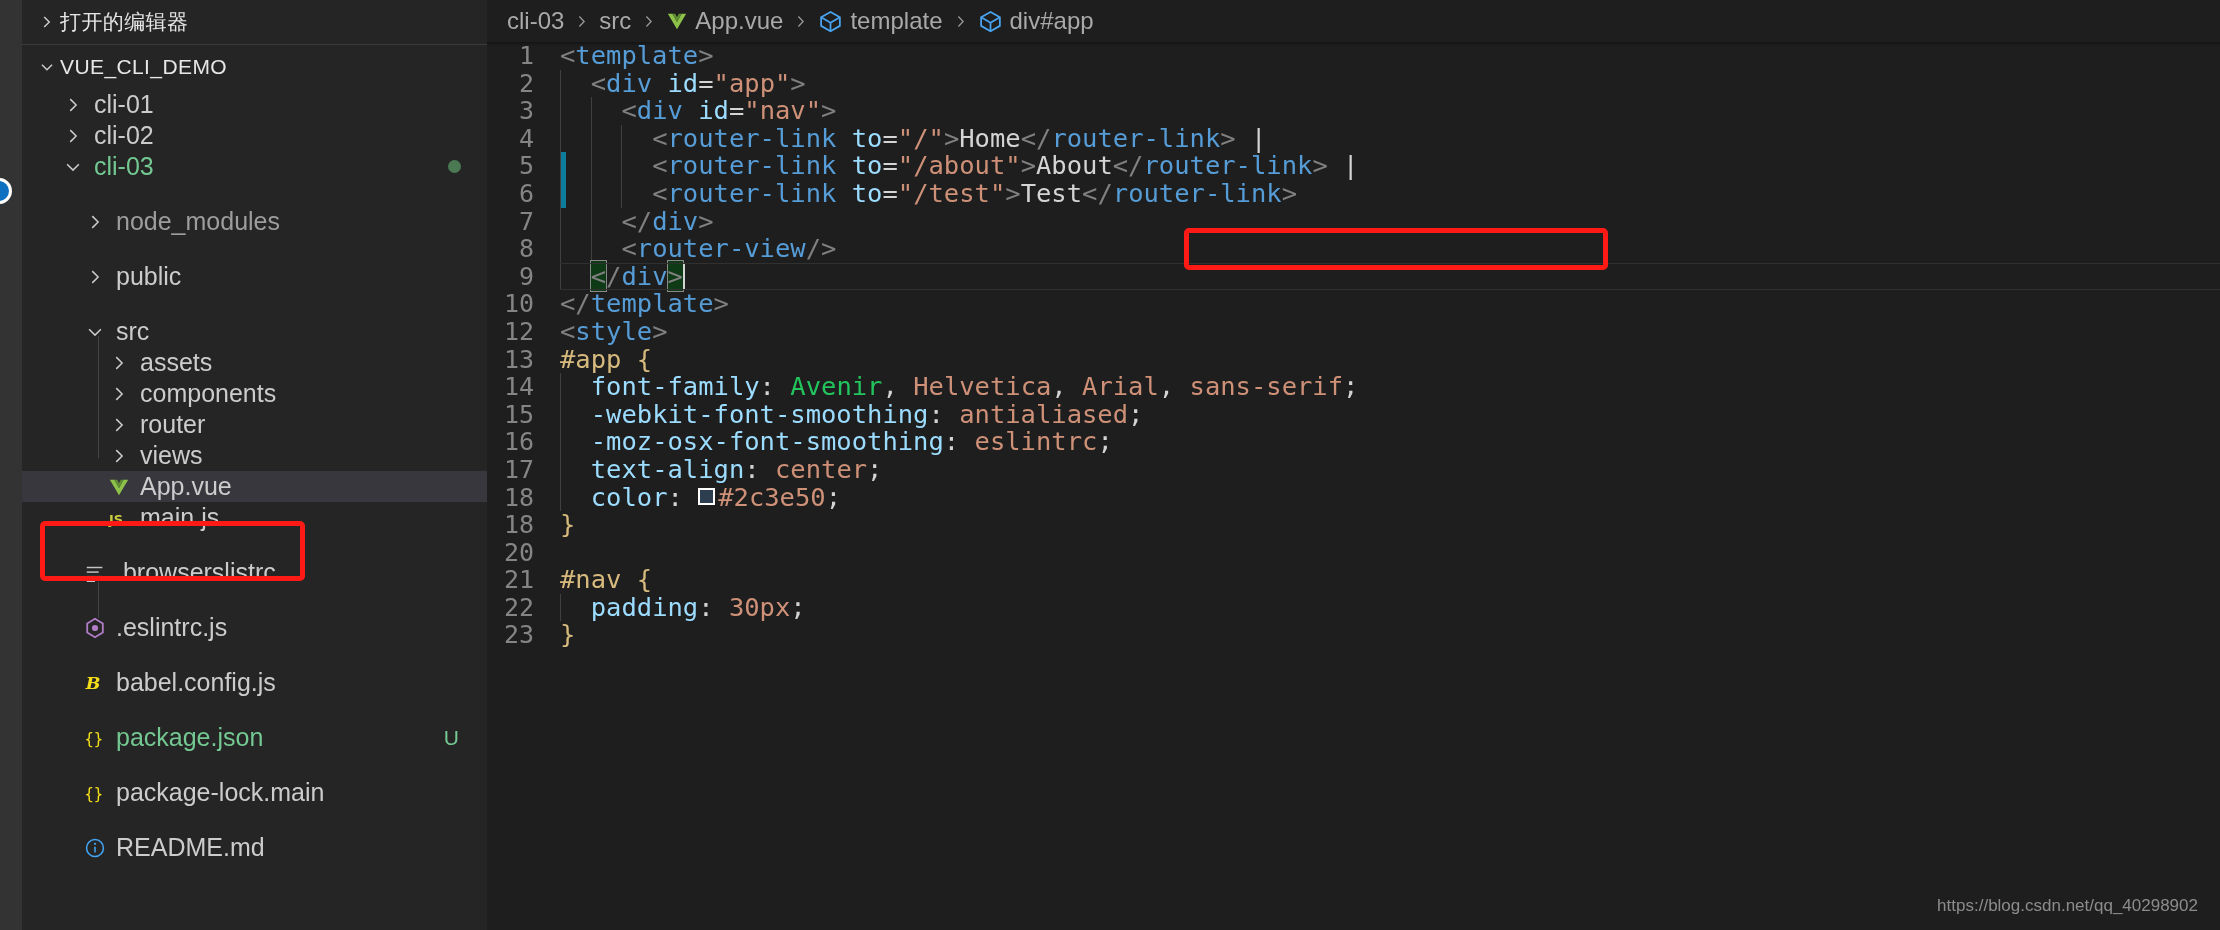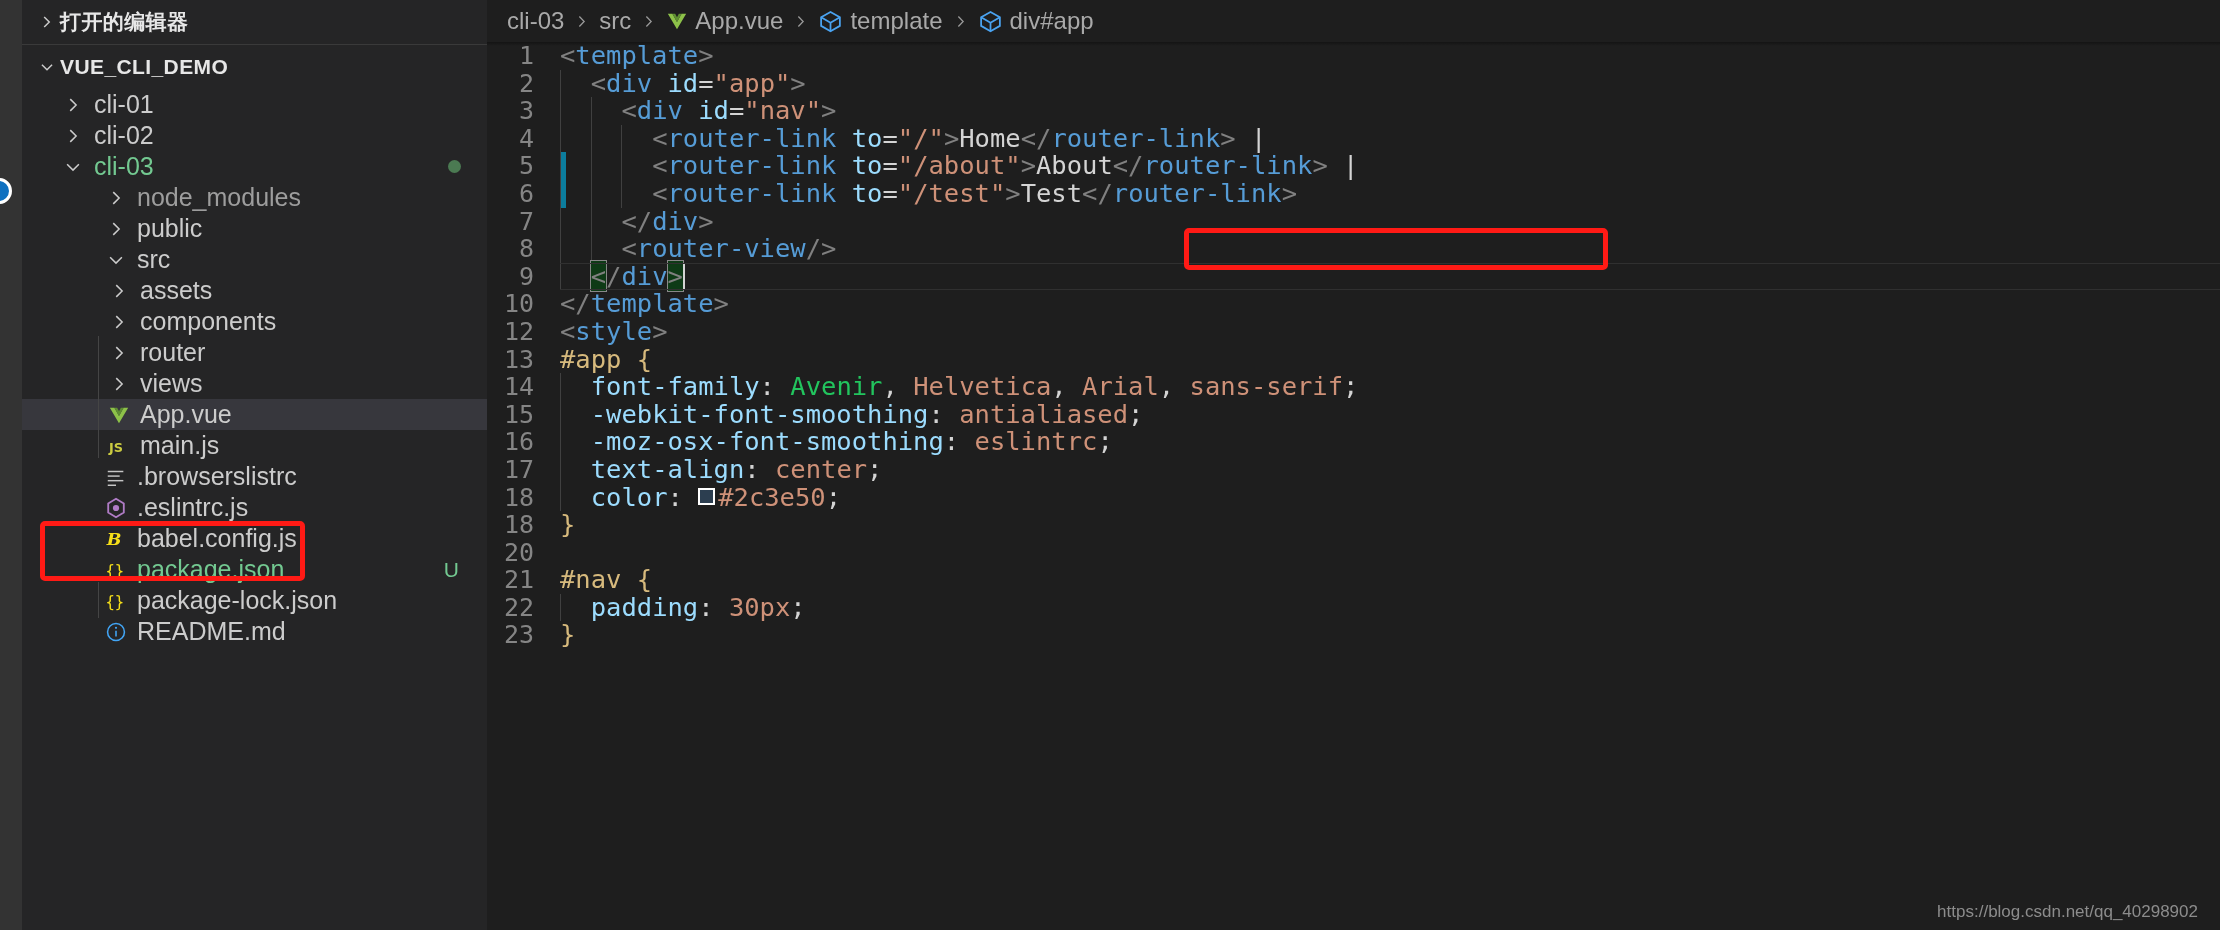--- a/index.html
+++ b/index.html
@@ -29,42 +29,42 @@
   
   .sidebar {
     width: 465px; flex: 0 0 465px; height: 930px;
     background: #252526; color: #cccccc;
     font-size: 25px;
     position: relative;
     overflow: hidden;
   }
   .section-header {
     height: 44px; display: flex; align-items: center;
-    font-size: 21px; font-weight: bold; letter-spacing: .4px;
+    font-size: 21px; font-weight: normal; letter-spacing: .4px;
     color: #e7e7e7; padding-left: 12px;
     border-bottom: 1px solid #3a3a3a;
   }
   .section-header.second { border-bottom: none; height: 44px; }
   .twisty {
     width: 26px; display: inline-flex; align-items: center; justify-content: center;
     color: #cccccc; flex: 0 0 26px;
   }
   .twisty svg { display:block; }
   .row {
     height: 31px; display: flex; align-items: center;
     font-size: 25px; color: #cccccc; position: relative;
     white-space: nowrap;
   }
   .row .label { margin-left: 2px; text-align: center; }
   .row .icon {
     width: 30px; flex: 0 0 30px; display:inline-flex;
     align-items:center; justify-content:center; margin-right: 4px;
   }
   .indent-1 { padding-left: 36px; }
-  .indent-2 { padding-left: 79px; }
+  .indent-2 { padding-left: 58px; margin-top: 24px; }
   .indent-3 { padding-left: 82px; }
   .row.selected { background: #37373d; }
   .row .dot {
     position: absolute; right: 26px; width: 13px; height: 13px;
     border-radius: 50%; background: #4b7a52;
   }
   .row .u-badge {
     position: absolute; right: 28px; color: #73c991; font-size: 21px;
   }
   .tree-guide {
@@ -144,21 +144,21 @@
 
   
   .annot-box {
     position: absolute; border: 5px solid #ff1a15; border-radius: 5px;
     pointer-events: none; box-sizing: border-box;
   }
   #annot-file { left: 18px; top: 521px; width: 265px; height: 60px; }
   #annot-code { left: 697px; top: 228px; width: 424px; height: 42px; }
 
   .watermark {
-    position: absolute; right: 22px; bottom: 8px;
+    position: absolute; right: 22px; bottom: 14px;
     font-size: 17px; color: #8c8c8c;
     font-family: "Liberation Sans", sans-serif;
   }
   .scroll-shadow {
     position:absolute; left:0; right:0; top:42px; height:4px;
     background: linear-gradient(to bottom, rgba(0,0,0,.35), rgba(0,0,0,0));
   }
 </style>
 </head>
 <body>
@@ -326,21 +326,21 @@
           </span>
           <span class="label" style="color: rgb(115, 201, 145);">package.json</span>
           <span class="u-badge">U</span>
         </div>
         <div class="row indent-2">
           <span class="icon">
             <svg width="22" height="22" viewBox="0 0 24 24">
               <text x="0.5" y="18" font-family="DejaVu Sans Mono, monospace" font-size="17" fill="#f5de19">{}</text>
             </svg>
           </span>
-          <span class="label">package-lock.json</span>
+          <span class="label">package-lock.main</span>
         </div>
         <div class="row indent-2">
           <span class="icon">
             <svg width="22" height="22" viewBox="0 0 24 24">
               <circle cx="12" cy="12" r="9.2" fill="none" stroke="#42a5f5" stroke-width="1.7"></circle>
               <circle cx="12" cy="7.4" r="1.2" fill="#42a5f5"></circle>
               <path d="M12 10.5 V17" stroke="#42a5f5" stroke-width="1.7"></path>
             </svg>
           </span>
           <span class="label">README.md</span>

